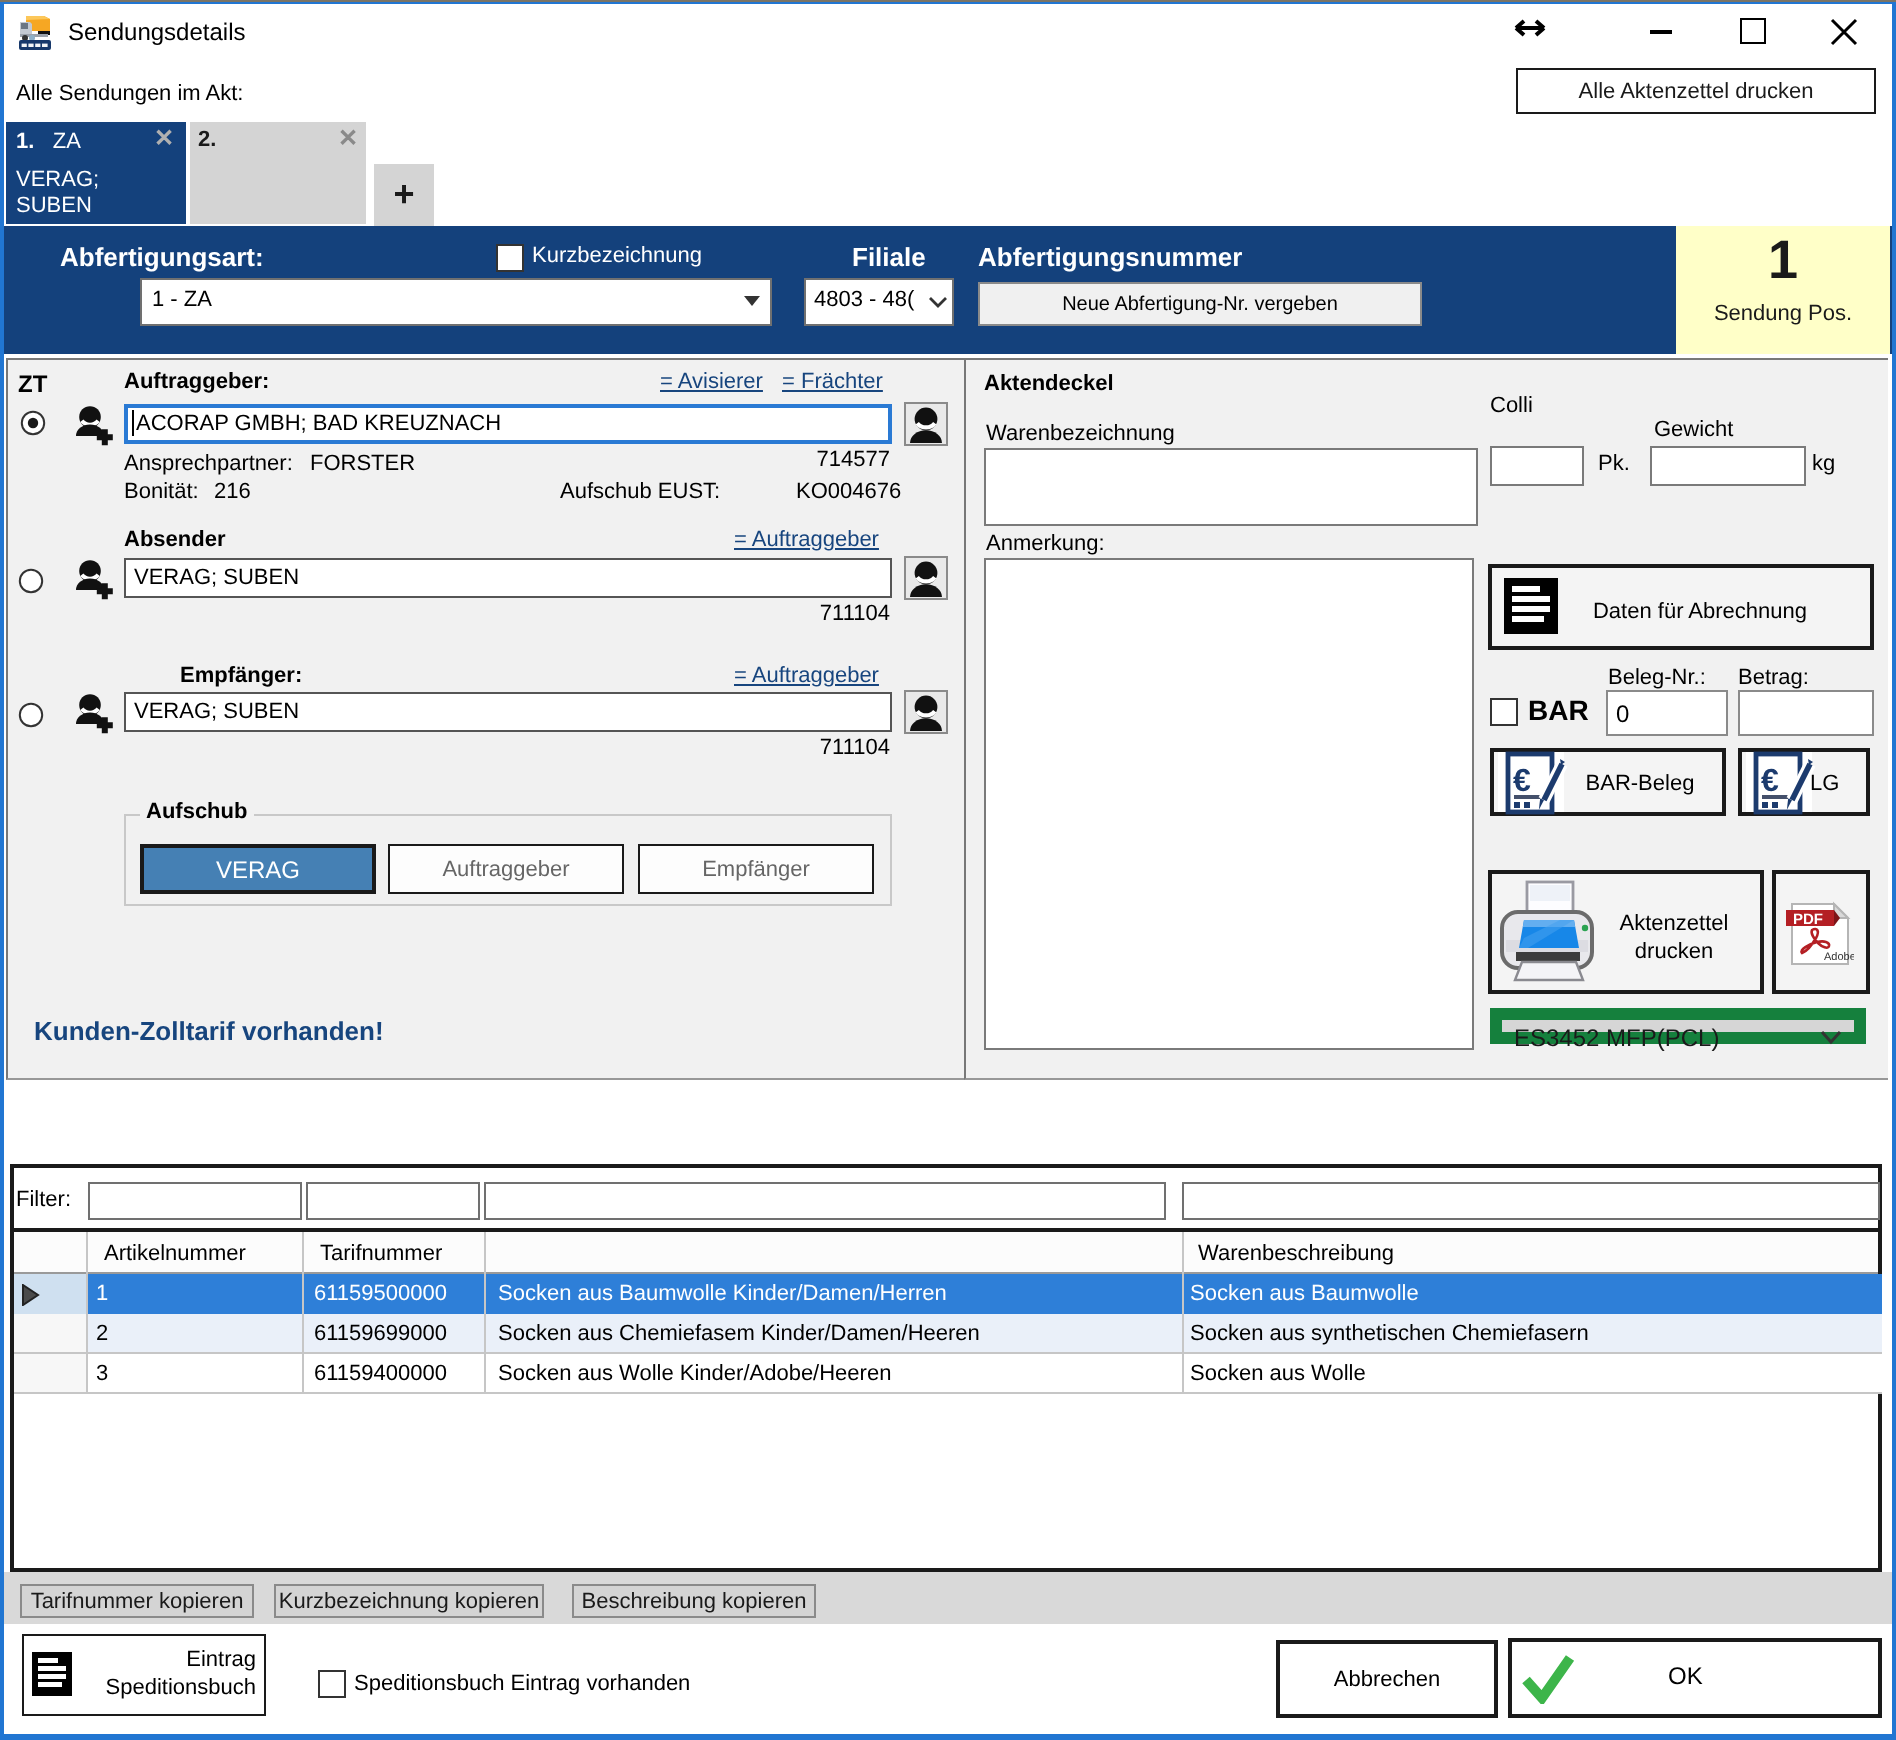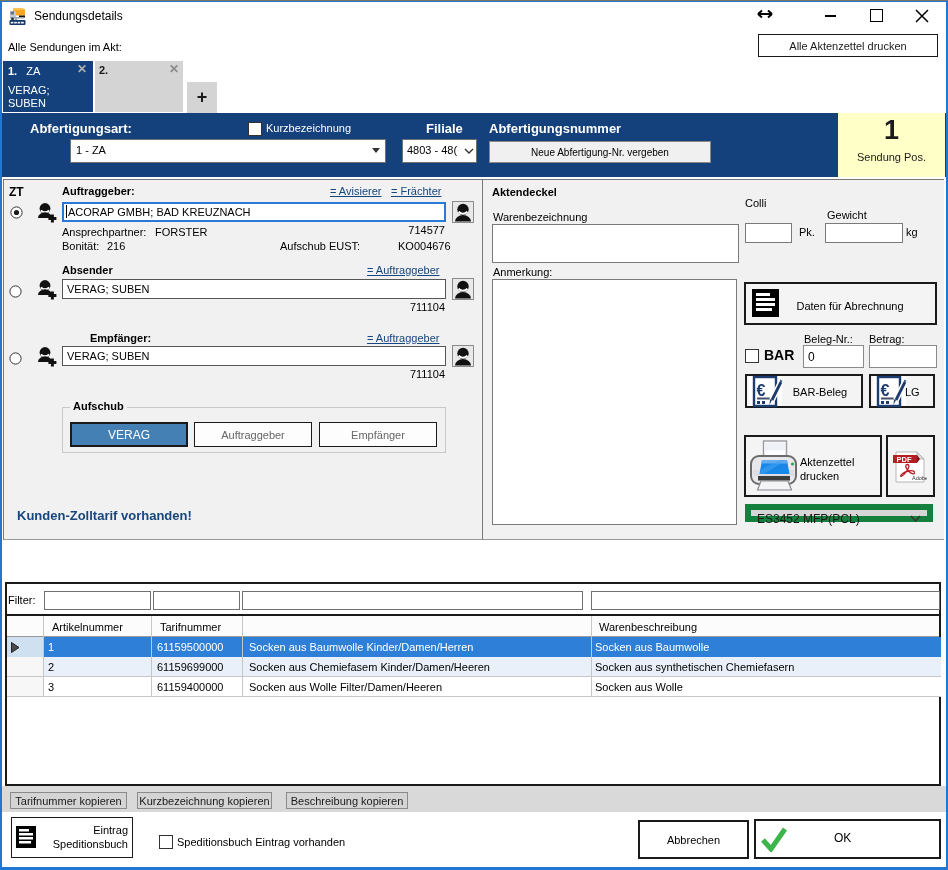--- a/index.html
+++ b/index.html
@@ -240,21 +240,21 @@
 <rect x="15" y="2.5" width="20" height="8" fill="#eef2f8"></rect>
 <rect x="1" y="16" width="45" height="28" rx="8" fill="#e8e8ec" stroke="#6b6b6b" stroke-width="2"></rect>
 <path d="M3 30 h41 v6 h-41 z" fill="#dcdce2"></path>
 <polygon points="12,20 37,20 39.5,34 9.5,34" fill="#1787e8"></polygon>
 <polygon points="12,20 37,20 37.6,23.5 11.4,23.5" fill="#63aef0"></polygon>
 <polygon points="12,29 30,20 37,20 14,34 9.5,34" fill="#45a0ee" opacity="0.55"></polygon>
 <rect x="8" y="36" width="32" height="4.5" fill="#3d3d3d"></rect>
 <circle cx="42.5" cy="24" r="1.6" fill="#2ba352"></circle>
 <polygon points="11,41 38,41 41.5,50 7.5,50" fill="#f4f4f7" stroke="#8a8a90" stroke-width="1.2"></polygon>
 </svg></div>
-<div class="ab t11" style="left:800px;top:455px;width:74px;text-align:left;line-height:14px;">Aktenzettel<br>drucken</div>
+<div class="ab t11" style="left:800px;top:455px;width:74px;text-align:center;line-height:14px;">Aktenzettel<br>drucken</div>
 
 <div class="ab" style="left:886px;top:435px;width:49px;height:62px;background:#f4f4f4;border:2px solid #1a1a1a;box-sizing:border-box;"></div>
 <div class="ab" style="left:893px;top:449px;"><svg width="34" height="34">
 <path d="M3 3 h21 l7 7 v23 h-28 z" fill="#fff" stroke="#b5b5b5"></path>
 <path d="M24 3 l7 7 h-7 z" fill="#d9d9d9" stroke="#b5b5b5"></path>
 <path d="M0 6 h24 v8 h-24 z" fill="#b41f24"></path>
 <path d="M24 6 l3 4 l-3 4 z" fill="#7d1518"></path>
 <text x="3.5" y="12.8" font-size="7.5" font-weight="bold" fill="#fff" font-family="Liberation Sans">PDF</text>
 <path d="M13 16 c2.5 -1.5 4 0.5 2 4 c-1.6 2.8 -4.5 6.5 -7 7.5 c-1.5 -1.5 3.5 -4.5 7.5 -5.5 c3.5 -0.8 6.5 0 6 2 c-0.5 1.8 -3.5 0.5 -5.5 -1.5 c-2 -2 -3.8 -5 -3 -6.5 z" fill="none" stroke="#b41f24" stroke-width="1.3"></path>
 <text x="19" y="31" font-size="5.5" fill="#333" font-family="Liberation Sans">Adobe</text>
@@ -296,21 +296,21 @@
 <div class="ab" style="left:7px;top:657px;width:36px;height:20px;background:#f7f7f7;border-bottom:1px solid #c6c6c6;box-sizing:border-box;"></div>
 <div class="ab t11" style="left:48px;top:661px;">2</div>
 <div class="ab t11" style="left:157px;top:661px;">61159699000</div>
 <div class="ab t11" style="left:249px;top:661px;">Socken aus Chemiefasem Kinder/Damen/Heeren</div>
 <div class="ab t11" style="left:595px;top:661px;">Socken aus synthetischen Chemiefasern</div>
 
 <div class="ab" style="left:43px;top:677px;width:898px;height:20px;background:#fff;border-bottom:1px solid #c6c6c6;box-sizing:border-box;"></div>
 <div class="ab" style="left:7px;top:677px;width:36px;height:20px;background:#f7f7f7;border-bottom:1px solid #c6c6c6;box-sizing:border-box;"></div>
 <div class="ab t11" style="left:48px;top:681px;">3</div>
 <div class="ab t11" style="left:157px;top:681px;">61159400000</div>
-<div class="ab t11" style="left:249px;top:681px;">Socken aus Wolle Filter/Damen/Heeren</div>
+<div class="ab t11" style="left:249px;top:681px;">Socken aus Wolle Kinder/Adobe/Heeren</div>
 <div class="ab t11" style="left:595px;top:681px;">Socken aus Wolle</div>
 
 <div class="ab" style="left:43px;top:616px;width:1px;height:81px;background:#c6c6c6;"></div>
 <div class="ab" style="left:151px;top:616px;width:1px;height:81px;background:#c6c6c6;"></div>
 <div class="ab" style="left:242px;top:616px;width:1px;height:81px;background:#c6c6c6;"></div>
 <div class="ab" style="left:591px;top:616px;width:1px;height:81px;background:#c6c6c6;"></div>
 
 <div class="ab" style="left:2px;top:786px;width:944px;height:26px;background:#d9d9d9;"></div>
 <div class="ab" style="left:10px;top:792px;width:117px;height:17px;background:#d4d4d4;border:1px solid #8a8a8a;box-sizing:border-box;display:flex;align-items:center;justify-content:center;font-size:11px;color:#1a1a1a;">Tarifnummer kopieren</div>
 <div class="ab" style="left:137px;top:792px;width:135px;height:17px;background:#d4d4d4;border:1px solid #8a8a8a;box-sizing:border-box;display:flex;align-items:center;justify-content:center;font-size:11px;color:#1a1a1a;">Kurzbezeichnung kopieren</div>

